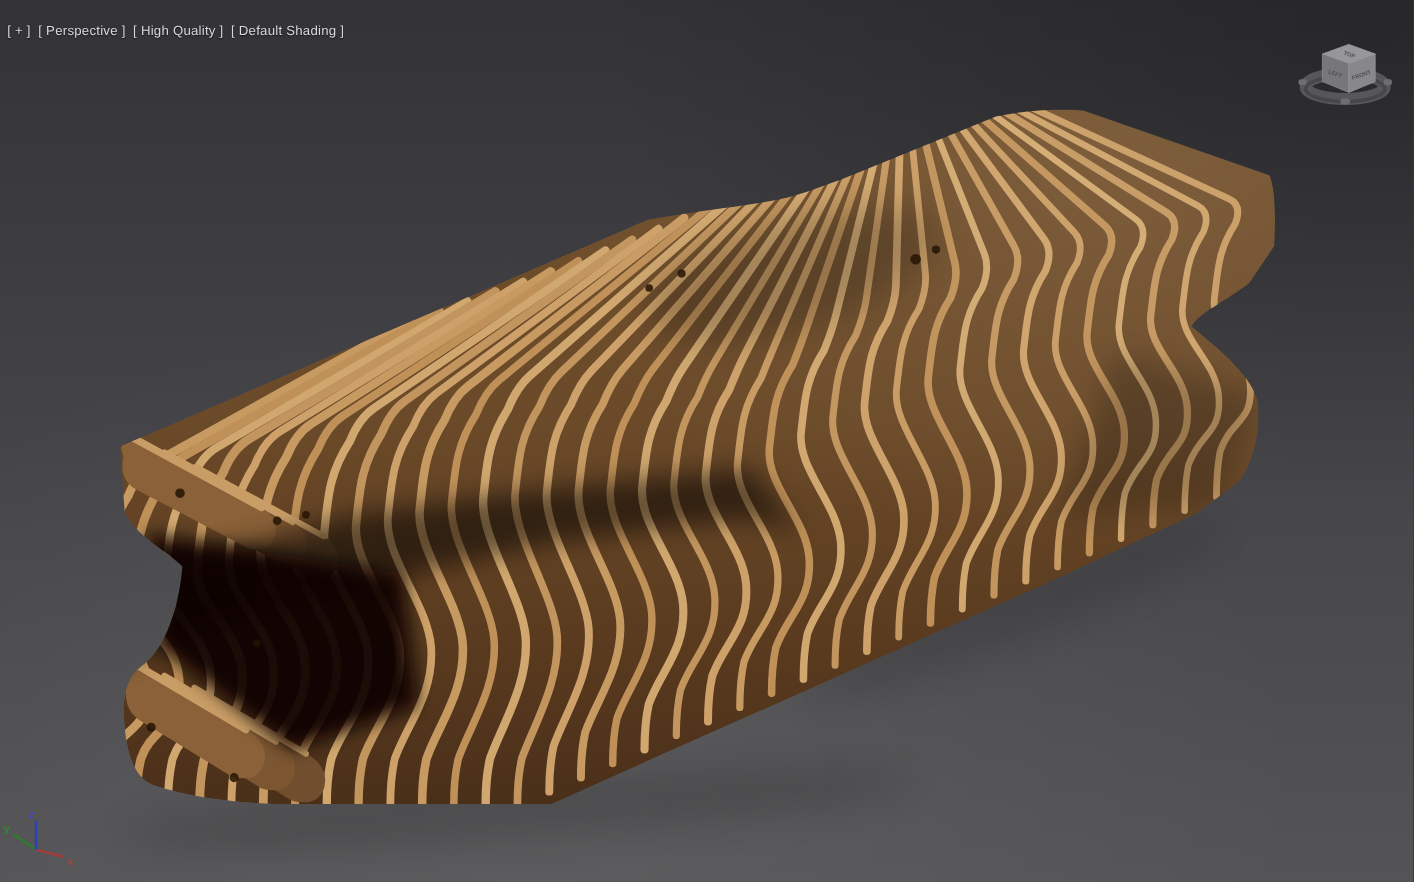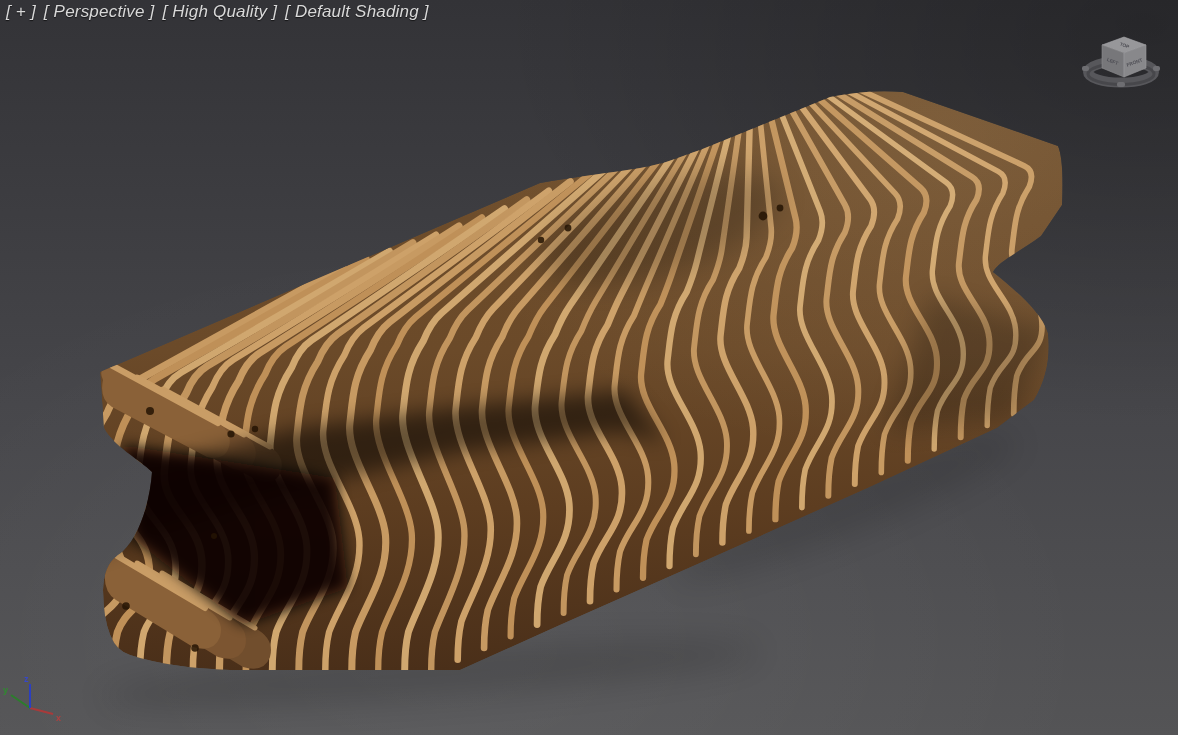--- a/index.html
+++ b/index.html
@@ -1,21 +1,21 @@
 <!DOCTYPE html>
 <html><head>
 <meta charset="utf-8">
 <style>
   html,body{margin:0;padding:0;background:#2b2b2e;}
   #viewport{position:relative;width:1178px;height:735px;overflow:hidden;
     font-family:"Liberation Sans",sans-serif;background:#434346;}
   #scene{position:absolute;left:0;top:0;width:100%;height:100%;display:block;}
-  #viewport-label{position:absolute;left:6px;top:2px;z-index:5;
-    font-size:17px;letter-spacing:.2px;color:#d9d9d9;
-    text-shadow:0 1px 1px rgba(0,0,0,.6);user-select:none;white-space:nowrap;font-style:italic;}
+  #viewport-label{position:absolute;left:6px;top:20px;z-index:5;
+    font-size:11px;letter-spacing:.2px;color:#d9d9d9;
+    text-shadow:0 1px 1px rgba(0,0,0,.6);user-select:none;white-space:nowrap;}
   #viewport-label span{margin-right:3px;cursor:pointer;}
   .cube-label{font-family:"Liberation Sans",sans-serif;fill:#4e4e55;font-weight:bold;}
   .axis-label{font-family:"Liberation Sans",sans-serif;font-size:9px;font-weight:bold;}
 </style>
 </head>
 <body>
 
 <div id="viewport">
 
   <div id="viewport-label">

